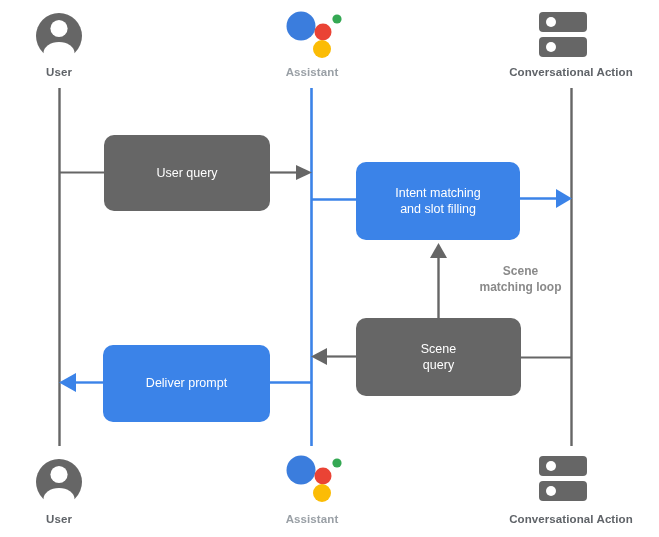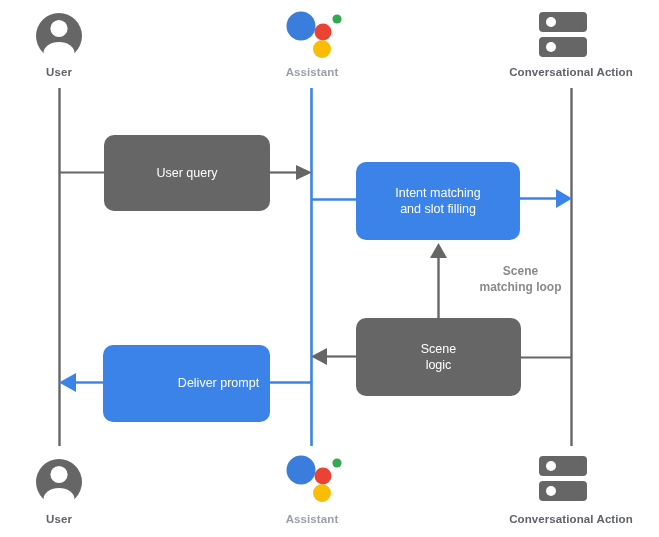--- a/index.html
+++ b/index.html
@@ -160,24 +160,24 @@
     <div>User query</div>
   </div>
 
   <div class="box-label" style="left:356px; top:185px; width:164px;">
     <div>Intent matching</div>
     <div>and slot filling</div>
   </div>
 
   <div class="box-label" style="left:356px; top:341px; width:165px;">
     <div>Scene</div>
-    <div>logic</div>
+    <div>query</div>
   </div>
 
-  <div class="box-label" style="left:103px; top:375px; width:167px;padding-left:32px;">
+  <div class="box-label" style="left:103px; top:375px; width:167px;">
     <div>Deliver prompt</div>
   </div>
 
   <div class="loop-label" style="left:453px; top:263px; width:180px; text-align:left;">
     <div style="text-align:center; width:135px;">Scene</div>
     <div style="text-align:center; width:135px;">matching loop</div>
   </div>
 
 </div>
 

